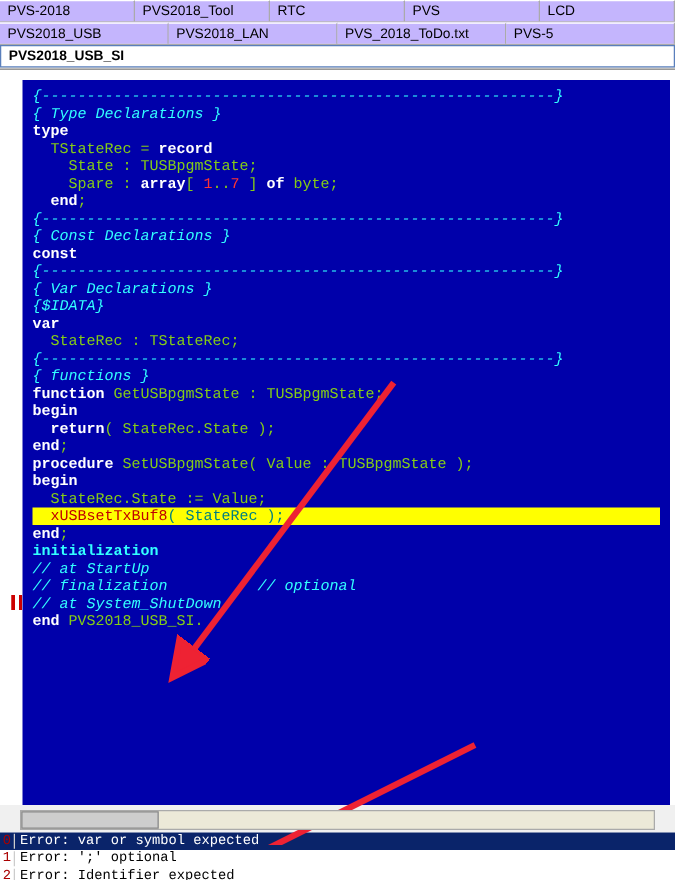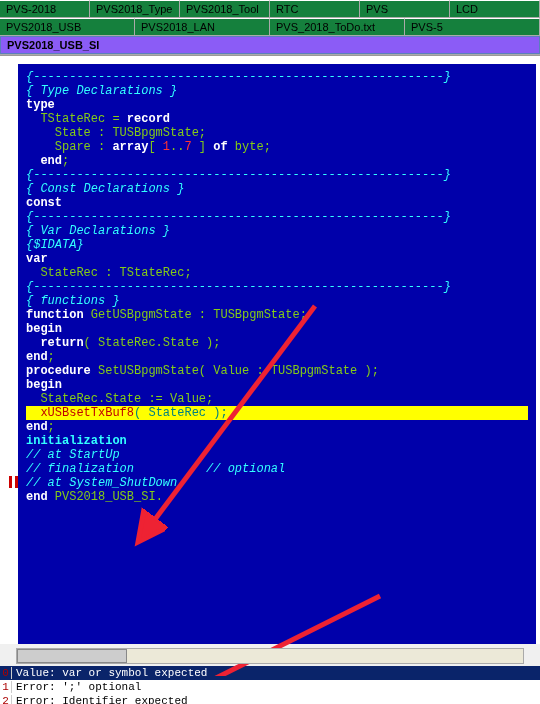--- a/index.html
+++ b/index.html
@@ -15,28 +15,28 @@
     background: #ece9d8;
     border-bottom: 1px solid #aaa;
   }
   .tab {
     flex: 1;
     font-family: Tahoma, sans-serif;
     font-size: 11px;
     padding: 2px 6px;
     border-right: 1px solid #aaa;
     border-top: 1px solid #fff;
-    background: #15803d;
+    background: #c4b5fd;
     white-space: nowrap;
     overflow: hidden;
     text-overflow: ellipsis;
     cursor: default;
   }
   .tab.active {
-    background: #8b5cf6;
+    background: #ffffff;
     border: 1px solid #5a7fbc;
     color: #000;
     font-weight: bold;
   }
   .editor-wrap {
     position: relative;
     background: #fff;
     border-top: 1px solid #999;
   }
   .code-area {
@@ -110,21 +110,20 @@
     position: absolute;
     stroke: #e23; fill: #e23;
     pointer-events: none;
   }
 </style>
 </head>
 <body>
 
 <div class="tabrow" id="tabrow1">
     <div class="tab">PVS-2018</div>
-    <div class="tab">PVS2018_Type</div>
     <div class="tab">PVS2018_Tool</div>
     <div class="tab">RTC</div>
     <div class="tab">PVS</div>
     <div class="tab">LCD</div>
   </div>
 <div class="tabrow" id="tabrow2">
     <div class="tab">PVS2018_USB</div>
     <div class="tab">PVS2018_LAN</div>
     <div class="tab">PVS_2018_ToDo.txt</div>
     <div class="tab">PVS-5</div>
@@ -150,21 +149,21 @@
   </svg>
 </div>
 
 <div class="hscroll">
   <div class="thumb"></div>
 </div>
 
 <div class="errors" id="errs">
     <div class="err-row sel">
       <span class="n">0</span>
-      <span> Value: var or symbol expected</span>
+      <span> Error: var or symbol expected</span>
     </div>
     <div class="err-row">
       <span class="n">1</span>
       <span> Error: ';' optional</span>
     </div>
     <div class="err-row">
       <span class="n">2</span>
       <span> Error: Identifier expected</span>
     </div>
   </div>

